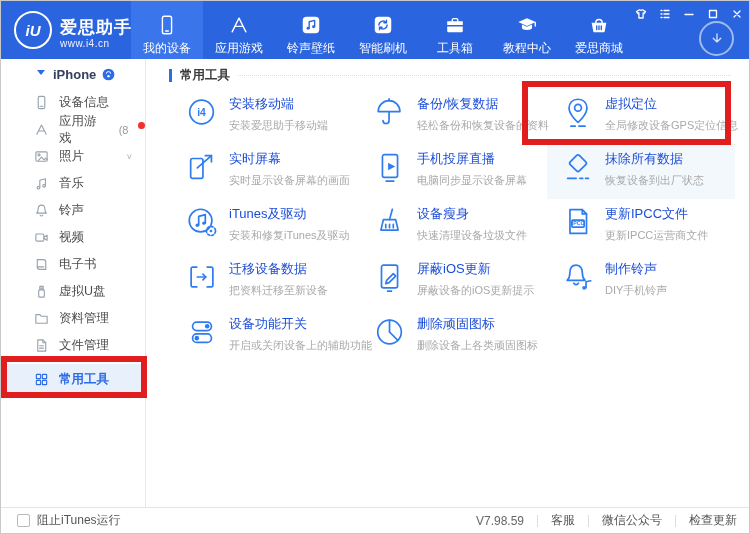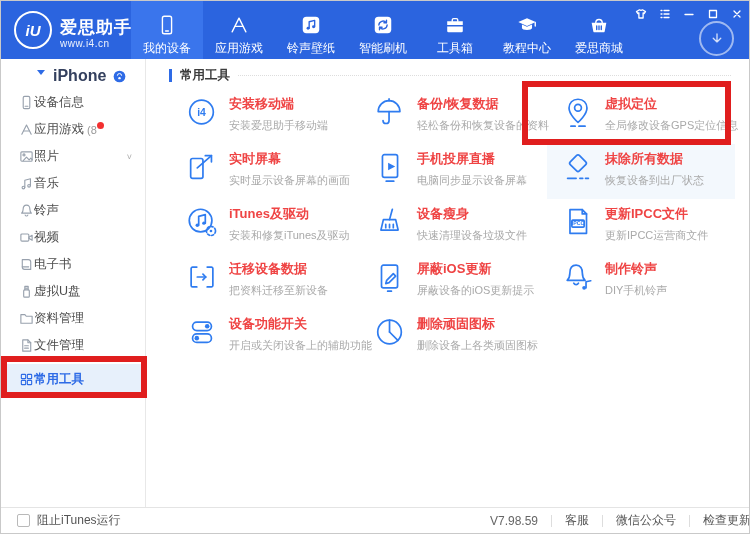--- a/index.html
+++ b/index.html
@@ -28,26 +28,26 @@
   .wc { width:12px; height:12px; cursor:pointer; }
   .wc svg { width:12px; height:12px; }
   .wc svg * { stroke:#fff; stroke-width:1.3; fill:none; stroke-linecap:round; stroke-linejoin:round; }
 
   .dl-btn { position:absolute; right:17px; top:20px; width:35px; height:35px; border:2px solid rgba(255,255,255,.55); border-radius:50%; display:flex; align-items:center; justify-content:center; cursor:pointer; }
   .dl-btn svg { width:20px; height:20px; }
   .dl-btn svg * { stroke:rgba(255,255,255,.8); stroke-width:1.6; fill:none; stroke-linecap:round; stroke-linejoin:round; }
 
   
   .sidebar { position:absolute; left:0; top:58px; width:145px; height:450px; background:#fff; border-right:1px solid #e8e8e8; }
-  .device-row { height:30px; padding:8px 0 0 34px; font-size:16px; font-weight:bold; color:#34405e; position:relative; cursor:pointer; }
+  .device-row { height:30px; padding:8px 0 0 34px; font-size:13px; font-weight:bold; color:#34405e; position:relative; cursor:pointer; }
   .device-arrow { position:absolute; left:36px; top:11px; width:0; height:0; border-left:4px solid transparent; border-right:4px solid transparent; border-top:5px solid #2e6be6; }
   .device-label { margin-left:18px; }
   .device-badge { display:inline-block; width:13px; height:13px; vertical-align:-2px; margin-left:2px; }
 
-  .side-item { height:27px; display:flex; align-items:center; padding-left:18px; gap:0; font-size:12.5px; color:#4c4c4c; cursor:pointer; position:relative; }
+  .side-item { height:27px; display:flex; align-items:center; padding-left:33px; gap:10px; font-size:12.5px; color:#4c4c4c; cursor:pointer; position:relative; }
   .sic { width:15px; height:15px; flex:0 0 15px; }
   .sic svg { width:15px; height:15px; }
   .sic svg * { stroke:#98a1ad; stroke-width:1.2; fill:none; stroke-linecap:round; stroke-linejoin:round; }
   .side-count { color:#9a9a9a; font-size:11px; margin-left:3px; }
   .red-dot { width:7px; height:7px; border-radius:50%; background:#f33030; margin:-9px 0 0 0; }
   .side-chevron { margin-left:auto; margin-right:13px; color:#a9a9a9; font-size:9px; }
   .side-item.active { height:30px; margin-top:5px; background:#e7f0fb; color:#2e6be6; font-weight:bold; }
   .side-item.active .sic svg * { stroke:#2e6be6; }
 
   
@@ -58,28 +58,28 @@
   .dot-line { flex:1; border-top:1px dotted #ddd; margin-left:8px; }
 
   .tools { position:absolute; left:24px; top:30px; display:grid; grid-template-columns:188px 188px 188px; grid-auto-rows:55px; }
   .tool { display:flex; gap:10px; padding:6px 0 0 14px; cursor:pointer; align-items:flex-start; }
   .tool.hoverbg { background:#f3f8fd; }
   .tico { width:34px; height:34px; flex:0 0 34px; }
   .tico svg { width:34px; height:34px; }
   .tico svg * { stroke:#2f7cf0; stroke-width:1.8; fill:none; stroke-linecap:round; stroke-linejoin:round; }
   .tico svg .f { fill:#2f7cf0; stroke:none; }
   .tico svg .t { fill:#2f7cf0; stroke:none; font-family:"Liberation Sans",sans-serif; }
-  .tool-title { font-size:13px; font-weight:bold; color:#ef4444; white-space:nowrap; }
+  .tool-title { font-size:13px; font-weight:normal; color:#1d4ed8; white-space:nowrap; }
   .tool-sub { font-size:11px; color:#a9a9a9; margin-top:5px; white-space:nowrap; }
 
   
   .footer { position:absolute; left:0; bottom:0; width:750px; height:26px; border-top:1px solid #e4e4e4; background:#fff; display:flex; align-items:center; font-size:12px; color:#555; }
   .checkbox { width:13px; height:13px; border:1px solid #b9b9b9; border-radius:2px; margin:0 7px 0 16px; background:#fff; cursor:pointer; }
   .cb-label { color:#555; cursor:pointer; }
-  .f-right { margin-left:auto; display:flex; align-items:center; }
+  .f-right { margin-left:auto; display:flex; align-items:center; padding-right:14px; }
   .f-sep { width:1px; height:12px; background:#ddd; margin:0 13px; }
   .version { color:#666; }
   .f-link { cursor:pointer; color:#555; }
 
   
   .anno { position:absolute; border:6px solid #e01e1e; z-index:40; pointer-events:none; }
   .anno-tool { left:521px; top:80px; width:209px; height:64px; }
   .anno-side { left:0px; top:355px; width:146px; height:42px; }
 </style>
 </head>

